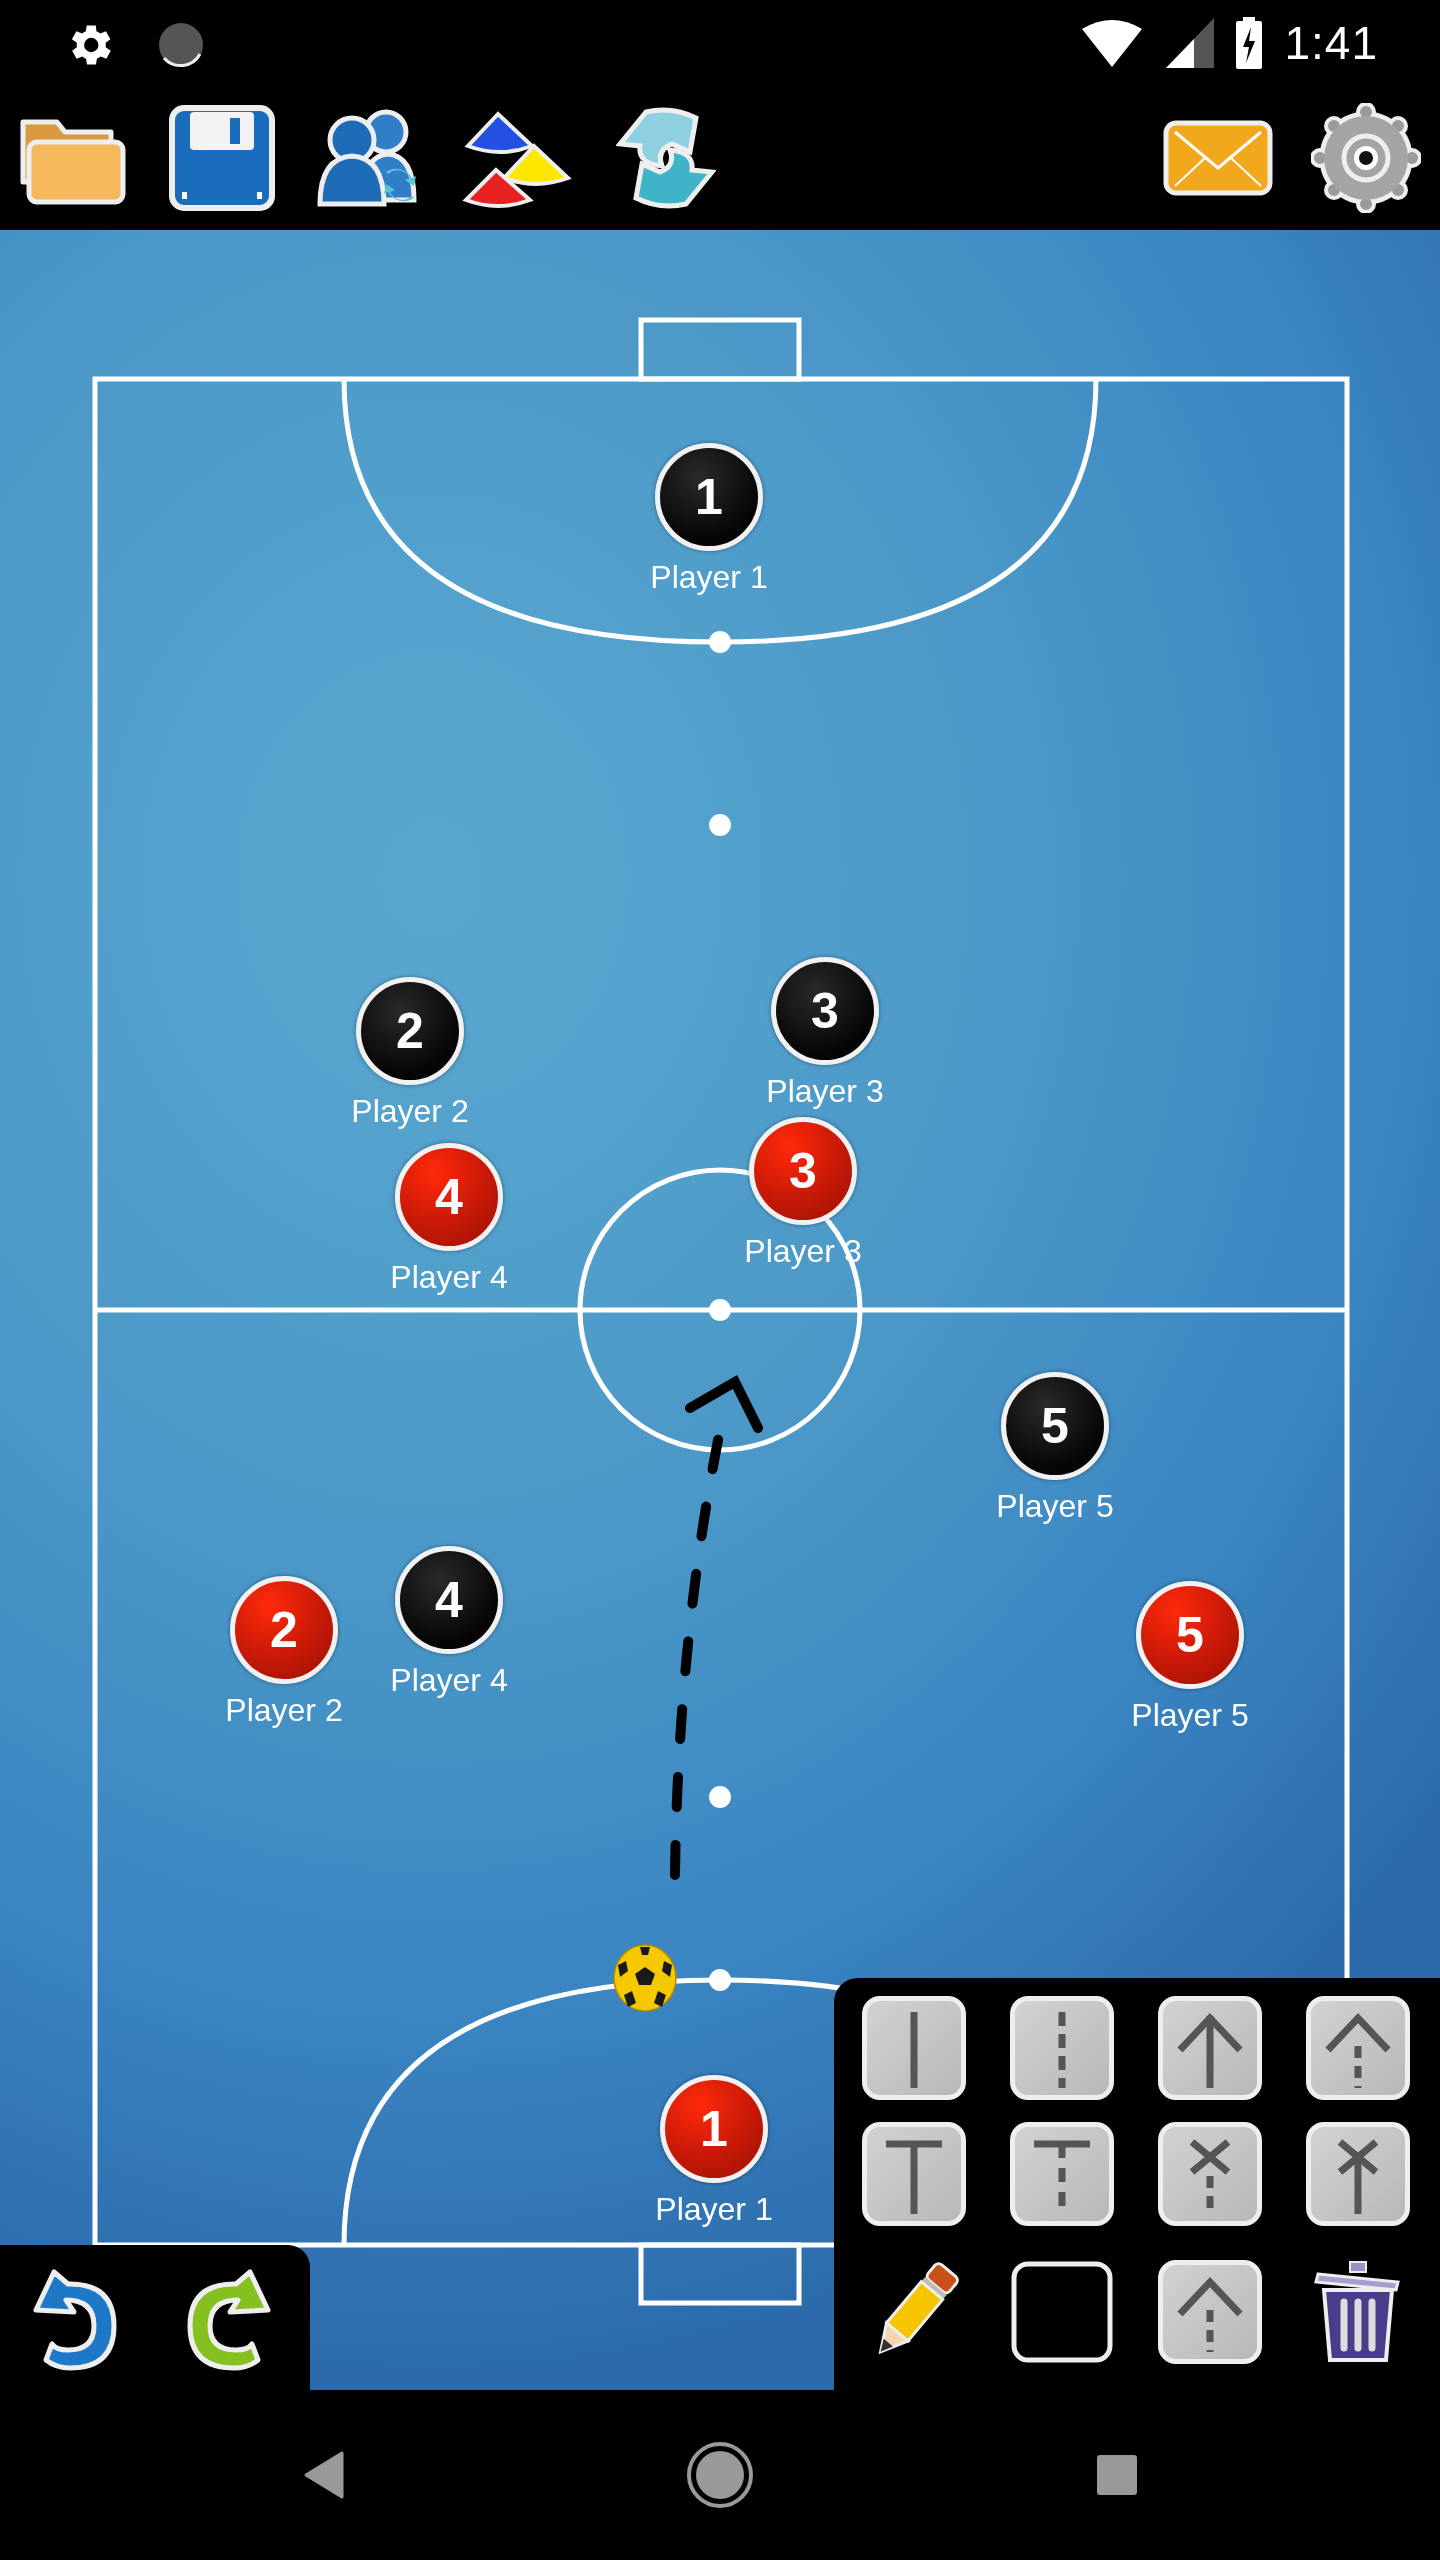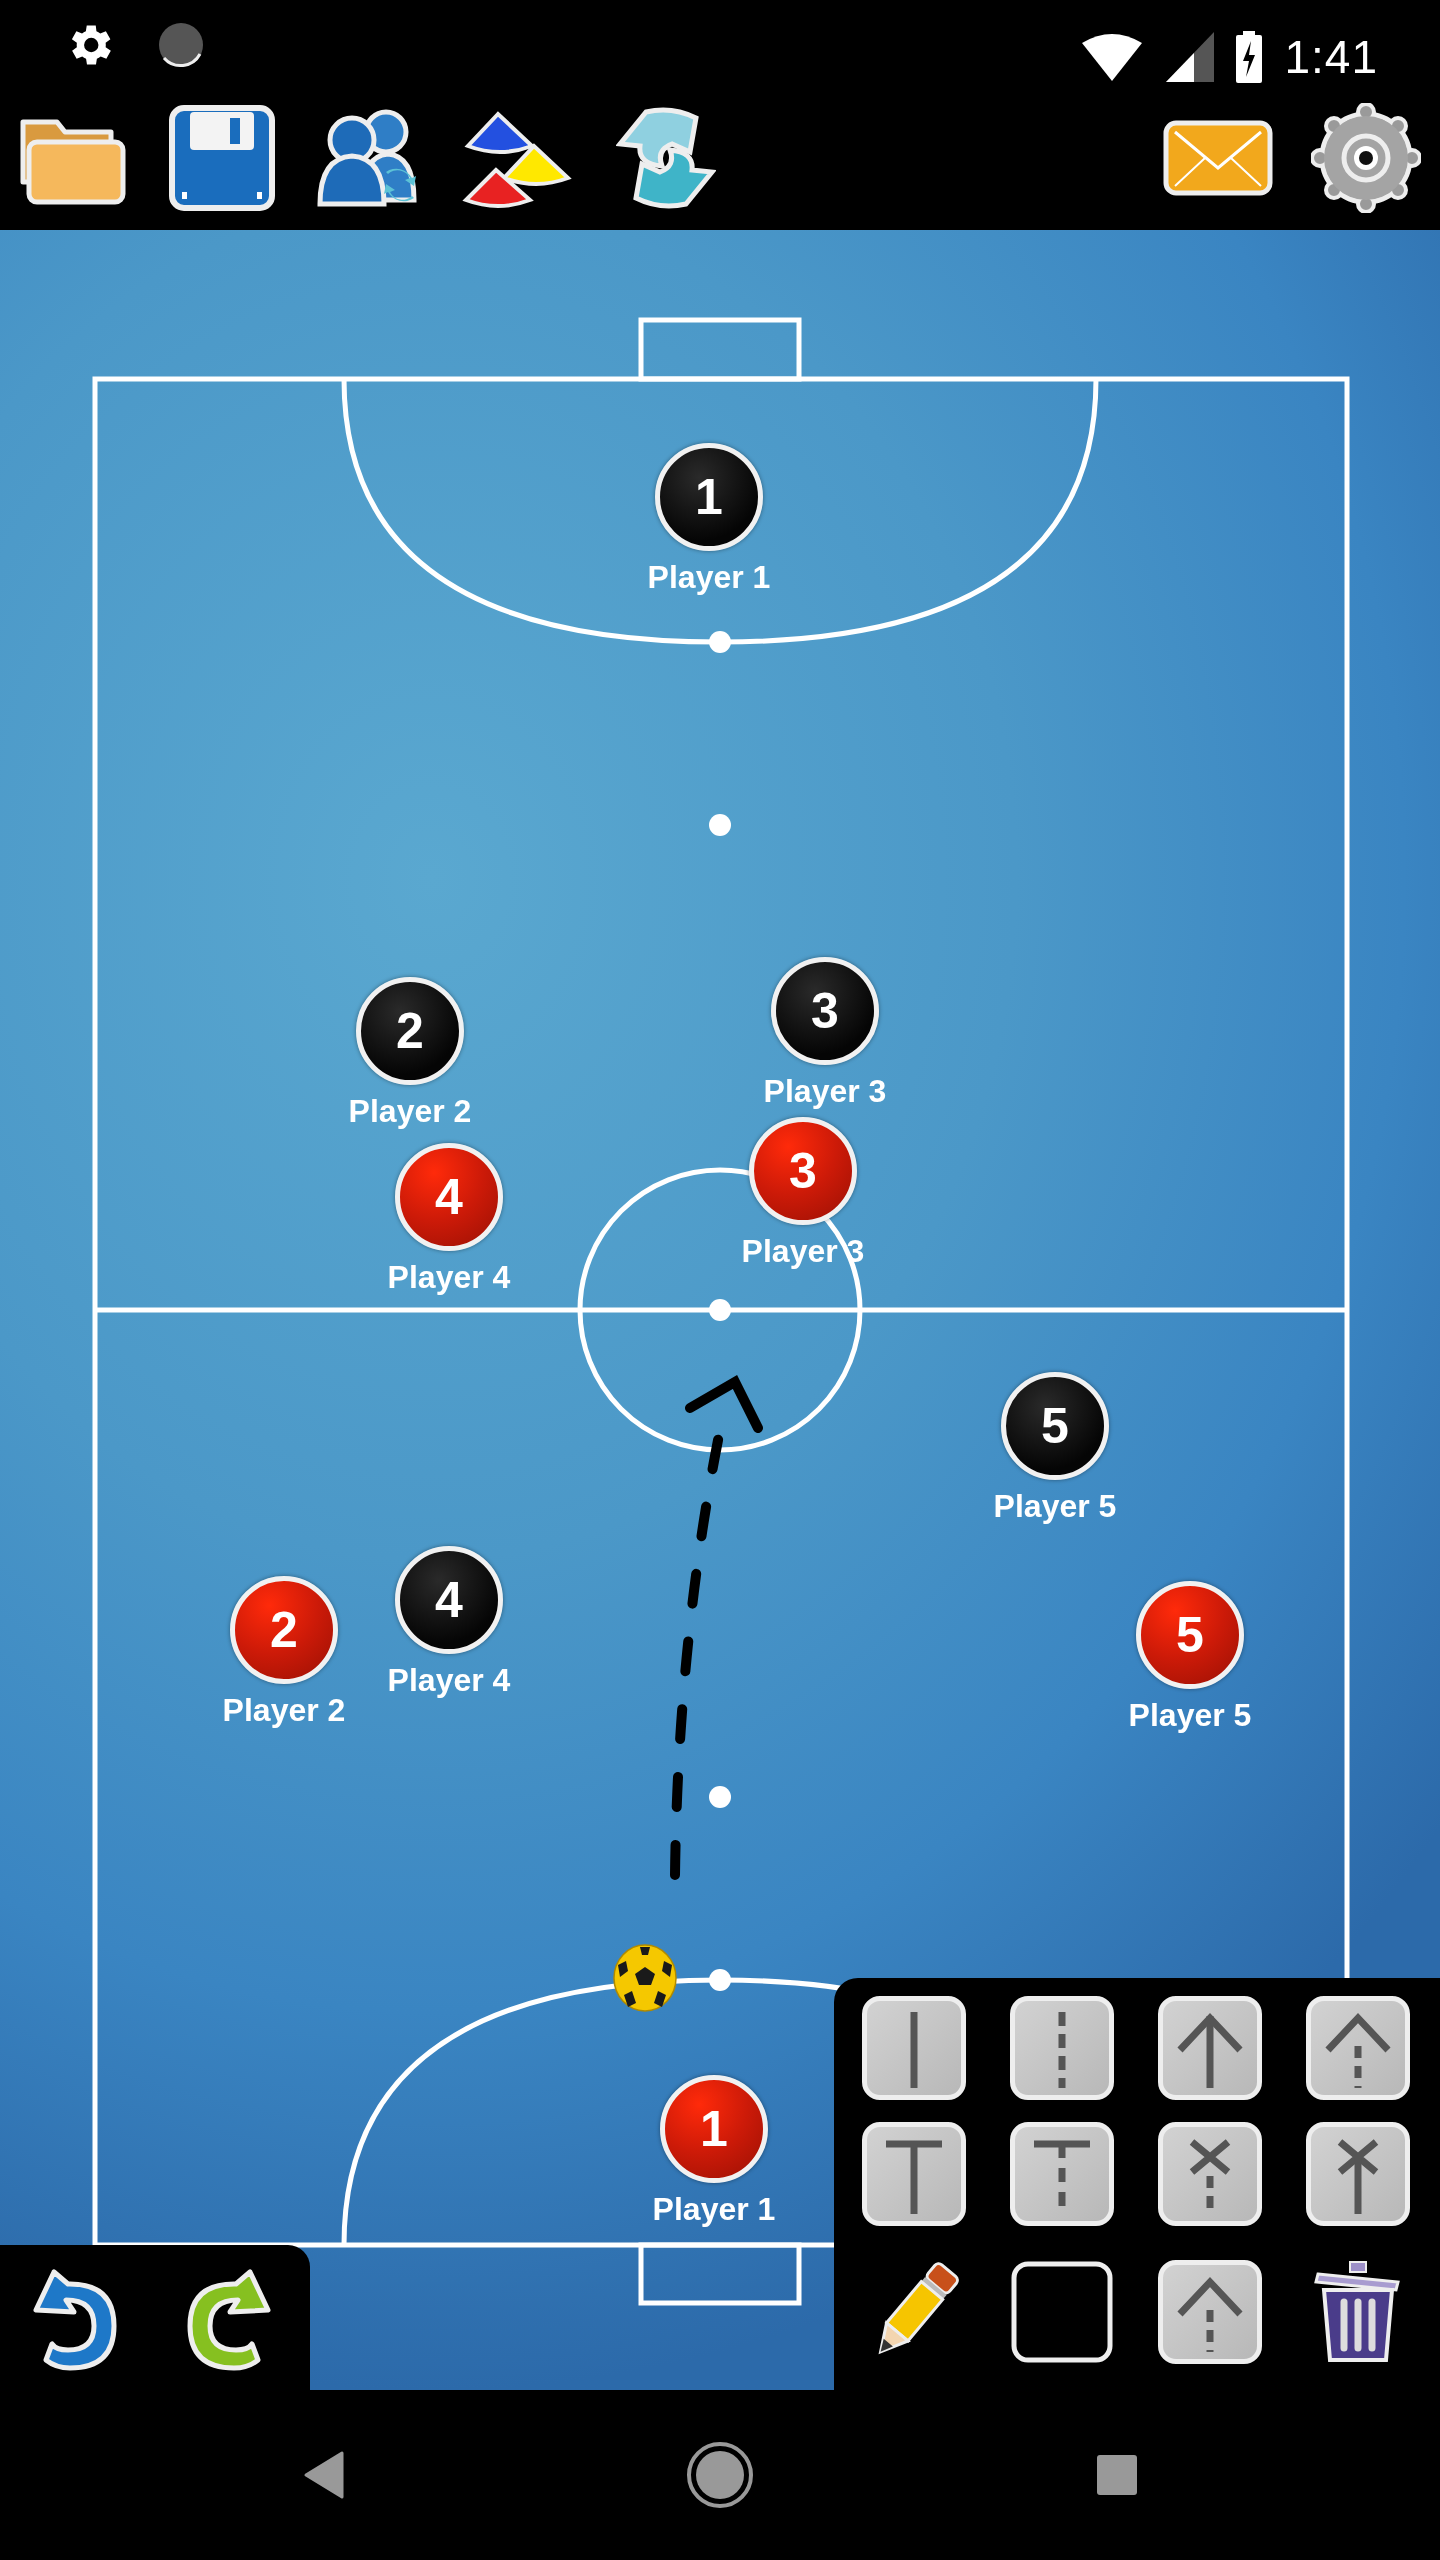--- a/index.html
+++ b/index.html
@@ -2,35 +2,35 @@
 <html><head>
 <meta charset="utf-8">
 <style>
   html, body { margin: 0; padding: 0; }
   body {
     width: 1440px; height: 2560px; position: relative; overflow: hidden;
     background: #000; font-family: "Liberation Sans", "DejaVu Sans", sans-serif;
   }
   .statusbar { position: absolute; left: 0; top: 0; width: 1440px; height: 84px; background: #000; }
   .status-left { position: absolute; left: 62px; top: 18px; display: flex; gap: 40px; align-items: center; }
-  .status-right { position: absolute; right: 62px; top: 30px; display: flex; gap: 22px; align-items: center; }
+  .status-right { position: absolute; right: 62px; top: 16px; display: flex; gap: 22px; align-items: center; }
   .clock { color: #fff; font-size: 46px; letter-spacing: 1px; }
   .toolbar { position: absolute; left: 0; top: 84px; width: 1440px; height: 146px; background: #000; }
   .tb-btn { position: absolute; top: 16px; width: 116px; height: 116px; display: flex; align-items: center; justify-content: center; cursor: pointer; }
   .field-area {
     position: absolute; left: 0; top: 230px; width: 1440px; height: 2160px;
     background: radial-gradient(ellipse 90% 70% at 30% 30%, #5aa8d0 0%, #4b98c8 45%, #3a85c2 75%, #2c6aaa 100%);
   }
   .field-svg { position: absolute; left: 0; top: 0; }
   .player { position: absolute; width: 108px; height: 108px; margin-left: -54px; margin-top: -54px; border-radius: 50%;
     border: 5px solid #f1f1f1; box-sizing: border-box; display: flex; align-items: center; justify-content: center;
     color: #fff; font-weight: bold; font-size: 50px; box-shadow: 0 0 4px rgba(0,0,0,0.4); cursor: grab; }
   .player.black { background: radial-gradient(circle at 40% 30%, #2a2a2a 0%, #050505 70%); }
   .player.red { background: radial-gradient(circle at 35% 25%, #ff2a0a 0%, #cc1a08 50%, #9a1004 100%); }
-  .plabel { position: absolute; transform: translateX(-50%); color: #fff; font-weight: bold; font-size: 32px; white-space: nowrap; }
+  .plabel { position: absolute; transform: translateX(-50%); color: #fff; font-weight: normal; font-size: 32px; white-space: nowrap; }
   .ball { position: absolute; width: 66px; height: 70px; margin-left: -33px; margin-top: -35px; cursor: grab; }
   .undo-panel { position: absolute; left: 0; top: 2245px; width: 310px; height: 145px; background: #000; border-top-right-radius: 22px; }
   .undo-btn { position: absolute; top: 18px; width: 112px; height: 112px; display: flex; align-items: center; justify-content: center; cursor: pointer; }
   .tools-panel { position: absolute; left: 834px; top: 1978px; width: 606px; height: 412px; background: #000; border-top-left-radius: 24px; }
   .tool { position: absolute; width: 104px; height: 104px; cursor: pointer; }
   .tool .tile { position: absolute; inset: 0; border-radius: 18px; background: linear-gradient(135deg, #d2d2d2, #b8b8b8); border: 5px solid #eee; box-sizing: border-box; }
   .tool svg { position: absolute; inset: 0; }
   .navbar { position: absolute; left: 0; top: 2390px; width: 1440px; height: 170px; background: #000; }
   .nav-btn { position: absolute; top: 40px; width: 90px; height: 90px; display: flex; align-items: center; justify-content: center; cursor: pointer; }
 </style>

